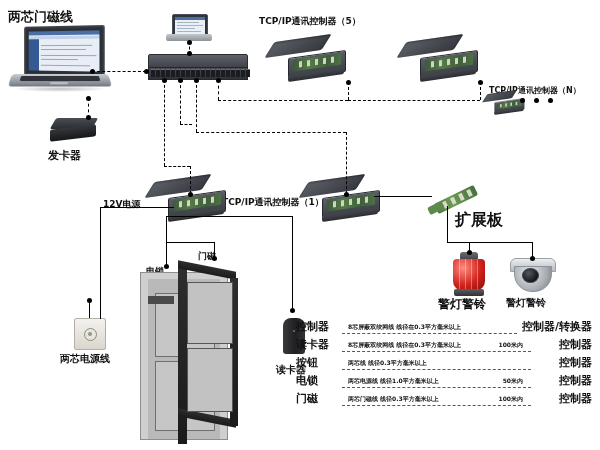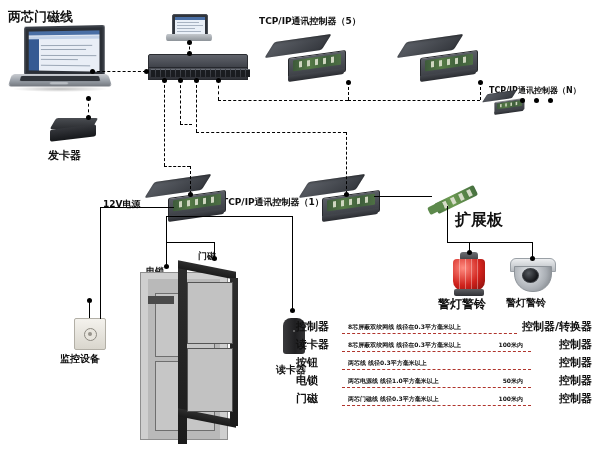--- a/index.html
+++ b/index.html
@@ -149,21 +149,21 @@
 
   <div class="lbl lbl-cn" style="left:8px;top:8px;font-size:13px;">两芯门磁线</div>
   <div class="lbl lbl-cn" style="left:48px;top:148px;font-size:11px;">发卡器</div>
   <div class="lbl lbl-cn" style="left:175px;top:56px;font-size:11px;color:#fff;">交换机</div>
   <div class="lbl lbl-cn" style="left:259px;top:15px;font-size:9px;">TCP/IP通讯控制器（5）</div>
   <div class="lbl lbl-cn" style="left:489px;top:85px;font-size:8px;">TCP/IP通讯控制器（N）</div>
   <div class="lbl lbl-cn" style="left:222px;top:196px;font-size:9px;">TCP/IP通讯控制器（1）</div>
   <div class="lbl lbl-cn" style="left:103px;top:198px;font-size:9px;">12V电源</div>
   <div class="lbl lbl-cn" style="left:146px;top:265px;font-size:9px;">电锁</div>
   <div class="lbl lbl-cn" style="left:198px;top:250px;font-size:9px;">门磁</div>
-  <div class="lbl lbl-cn" style="left:60px;top:352px;font-size:10px;">监控设备</div>
+  <div class="lbl lbl-cn" style="left:60px;top:352px;font-size:10px;">两芯电源线</div>
   <div class="lbl lbl-cn" style="left:276px;top:363px;font-size:10px;">读卡器</div>
   <div class="lbl lbl-cn" style="left:455px;top:210px;font-size:16px;">扩展板</div>
   <div class="lbl lbl-cn" style="left:438px;top:296px;font-size:12px;">警灯警铃</div>
   <div class="lbl lbl-cn" style="left:506px;top:296px;font-size:10px;">警灯警铃</div>
 
   <div class="dev laptop-big" style="left:8px;top:26px;">
     <div class="lb-screen">
       <div class="lb-disp">
         <div class="bar"></div>
           <div class="bar2"></div>

